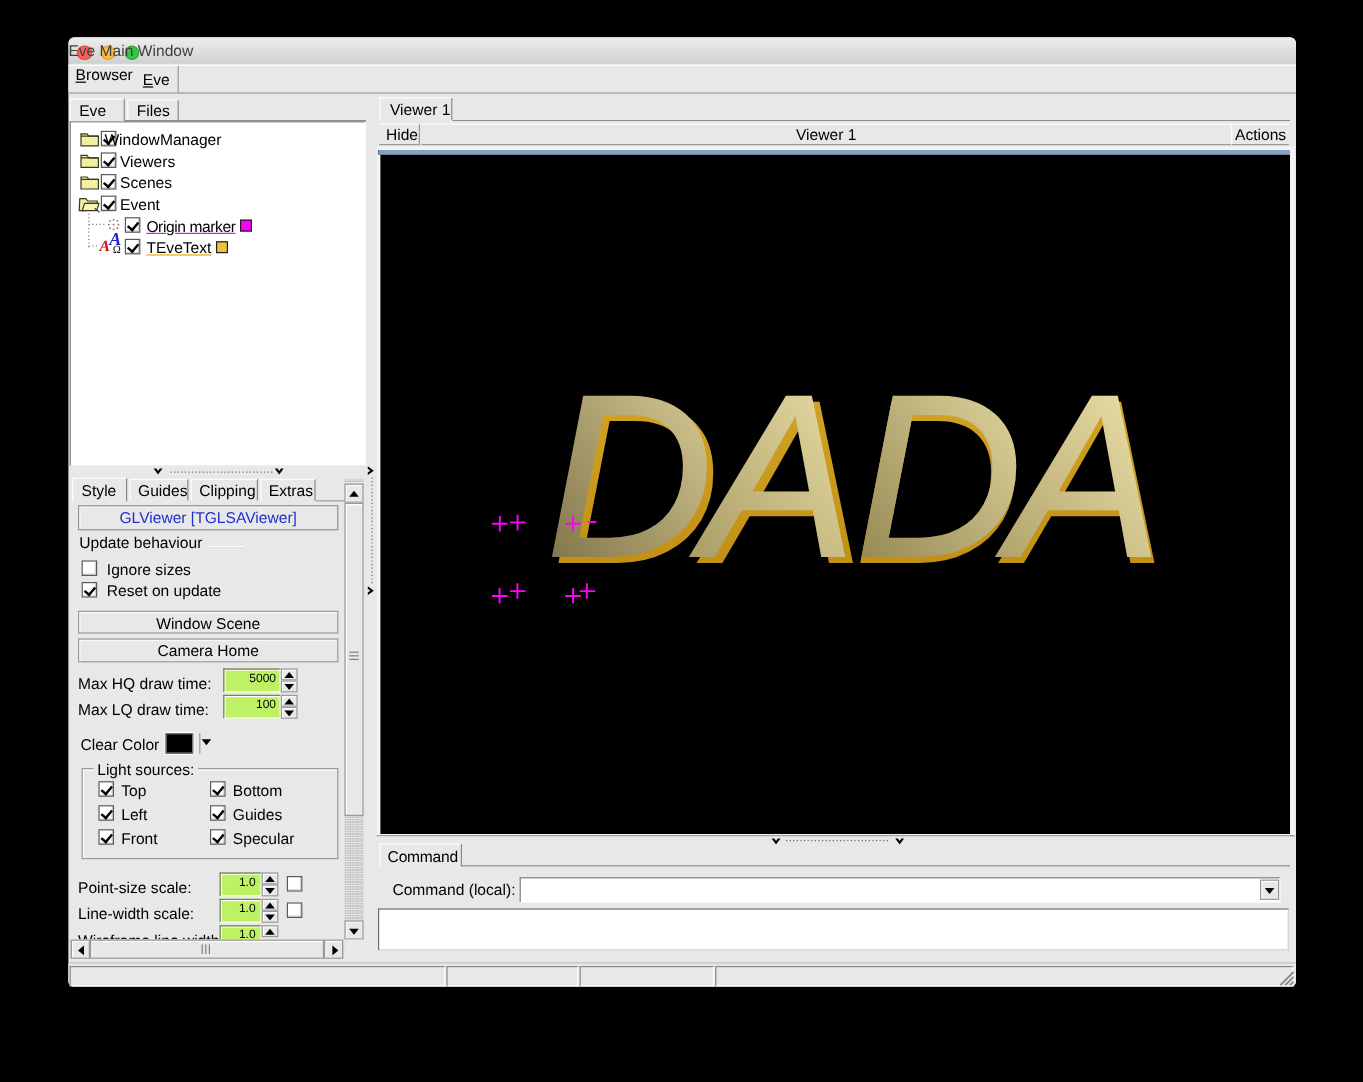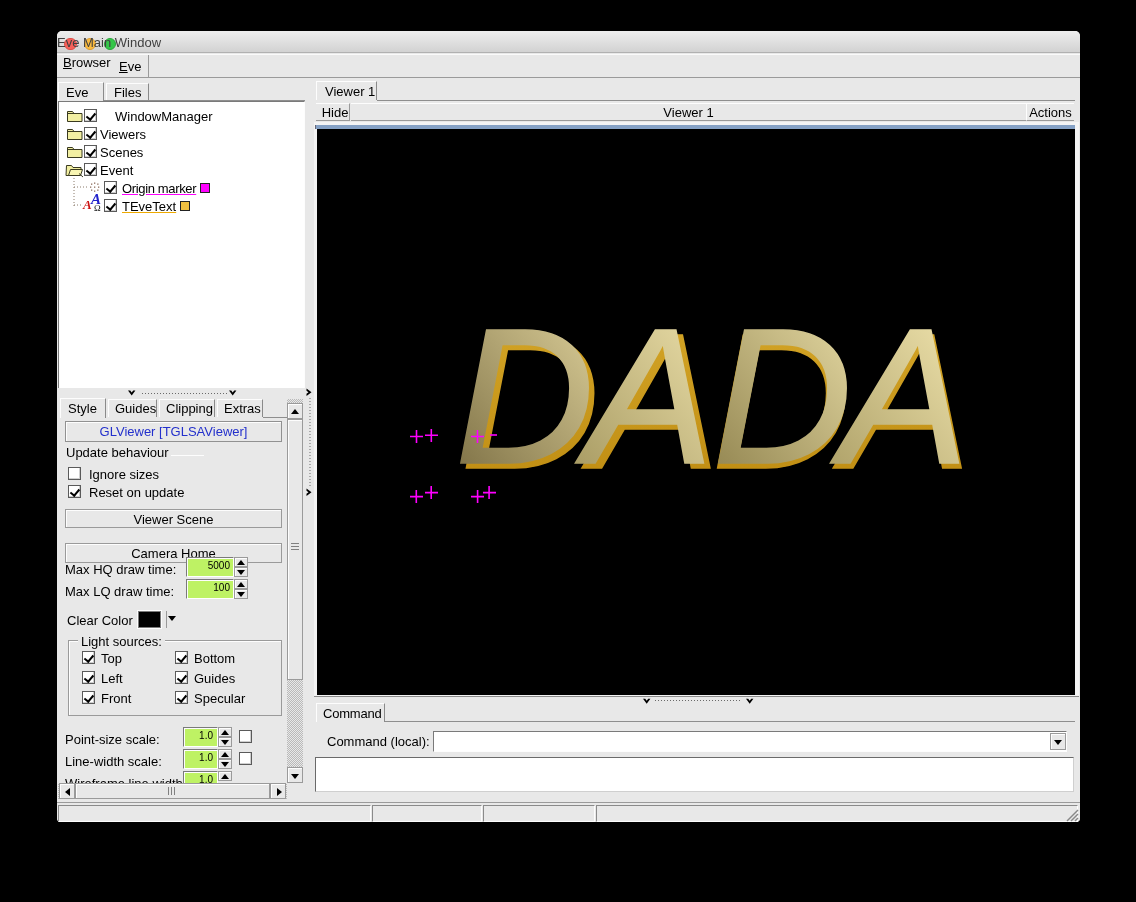--- a/index.html
+++ b/index.html
@@ -82,21 +82,21 @@
           <rect x="38.2" y="87.5" width="1.3" height="1.3"></rect>
       </g>
 
       <g>
         <text x="24" y="107" font-family="Liberation Serif" font-style="italic" font-weight="bold" font-size="13" fill="#cc1111">A</text>
         <text x="32" y="102" font-family="Liberation Serif" font-style="italic" font-weight="bold" font-size="15" fill="#2222cc">A</text>
         <text x="35" y="109" font-family="Liberation Serif" font-size="9" fill="#111">Ω</text>
       </g>
     </svg>
     <div class="ck c" style="left:25px; top:7px;"></div>
-      <div class="lbl ab" style="left:56px; top:7px;">WindowManager</div>
+      <div class="lbl ab" style="left:28px; top:7px;">WindowManager</div>
     <div class="ck c" style="left:25px; top:25px;"></div>
       <div class="lbl ab" style="left:41px; top:25px;">Viewers</div>
     <div class="ck c" style="left:25px; top:43px;"></div>
       <div class="lbl ab" style="left:41px; top:43px;">Scenes</div>
     <div class="ck c" style="left:25px; top:61px;"></div>
       <div class="lbl ab" style="left:41px; top:61px;">Event</div>
     <div class="ck c" style="left:45px; top:79px;"></div>
       <div class="lbl ab" style="left:63px; top:79px; text-decoration:underline; text-decoration-color:#ff00ff; letter-spacing:-0.35px;">Origin marker</div>
     <div class="ab" style="left:140.5px; top:81px; width:10px; height:10px; background:#ff00ff; border:1px solid #222;"></div>
     <div class="ck c" style="left:45px; top:97px;"></div>
@@ -132,23 +132,23 @@
   <div class="ab raised" style="left:7px; top:3px; width:217px; height:21px; text-align:center;">
       <div style="font-size:13px; color:#2330cc; margin-top:2px;">GLViewer [TGLSAViewer]</div>
     </div>
   <div class="ab lbl" style="left:8px; top:27px;">Update behaviour</div>
   <div class="ab" style="left:113px; top:37px; width:33px; height:1px; background:#9a9a9a; border-bottom:1px solid #fdfdfd;"></div>
   <div class="ck" style="left:10px; top:49px;"></div>
     <div class="ab lbl" style="left:31px; top:49px;">Ignore sizes</div>
   <div class="ck c" style="left:10px; top:67px;"></div>
     <div class="ab lbl" style="left:31px; top:67px;">Reset on update</div>
   <div class="ab btn" style="left:7px; top:91px; width:217px; height:19px;">
-      <div class="lbl" style="margin-top:2px;">Viewer Scene</div>
-    </div>
-  <div class="ab btn" style="left:7px; top:125px; width:217px; height:20px;text-align:center;">
+      <div class="lbl" style="margin-top:2px;">Window Scene</div>
+    </div>
+  <div class="ab btn" style="left:7px; top:114px; width:217px; height:20px;text-align:center;">
       <div class="lbl" style="margin-top:2px;">Camera Home</div>
     </div>
   <div class="ab lbl" style="left:7px; top:144px;">Max HQ draw time:</div>
   <div class="ab entry" style="left:128px; top:139px; width:48px; height:20px;">
       <div style="margin:2px 3px 0 0;">5000</div>
     </div>
   <div class="ab spin" style="left:176px; top:139px; width:14px; height:10px;">
       <div class="tri-up" style="left:2px; top:2px;"></div>
     </div>
   <div class="ab spin" style="left:176px; top:149px; width:14px; height:10px;">

